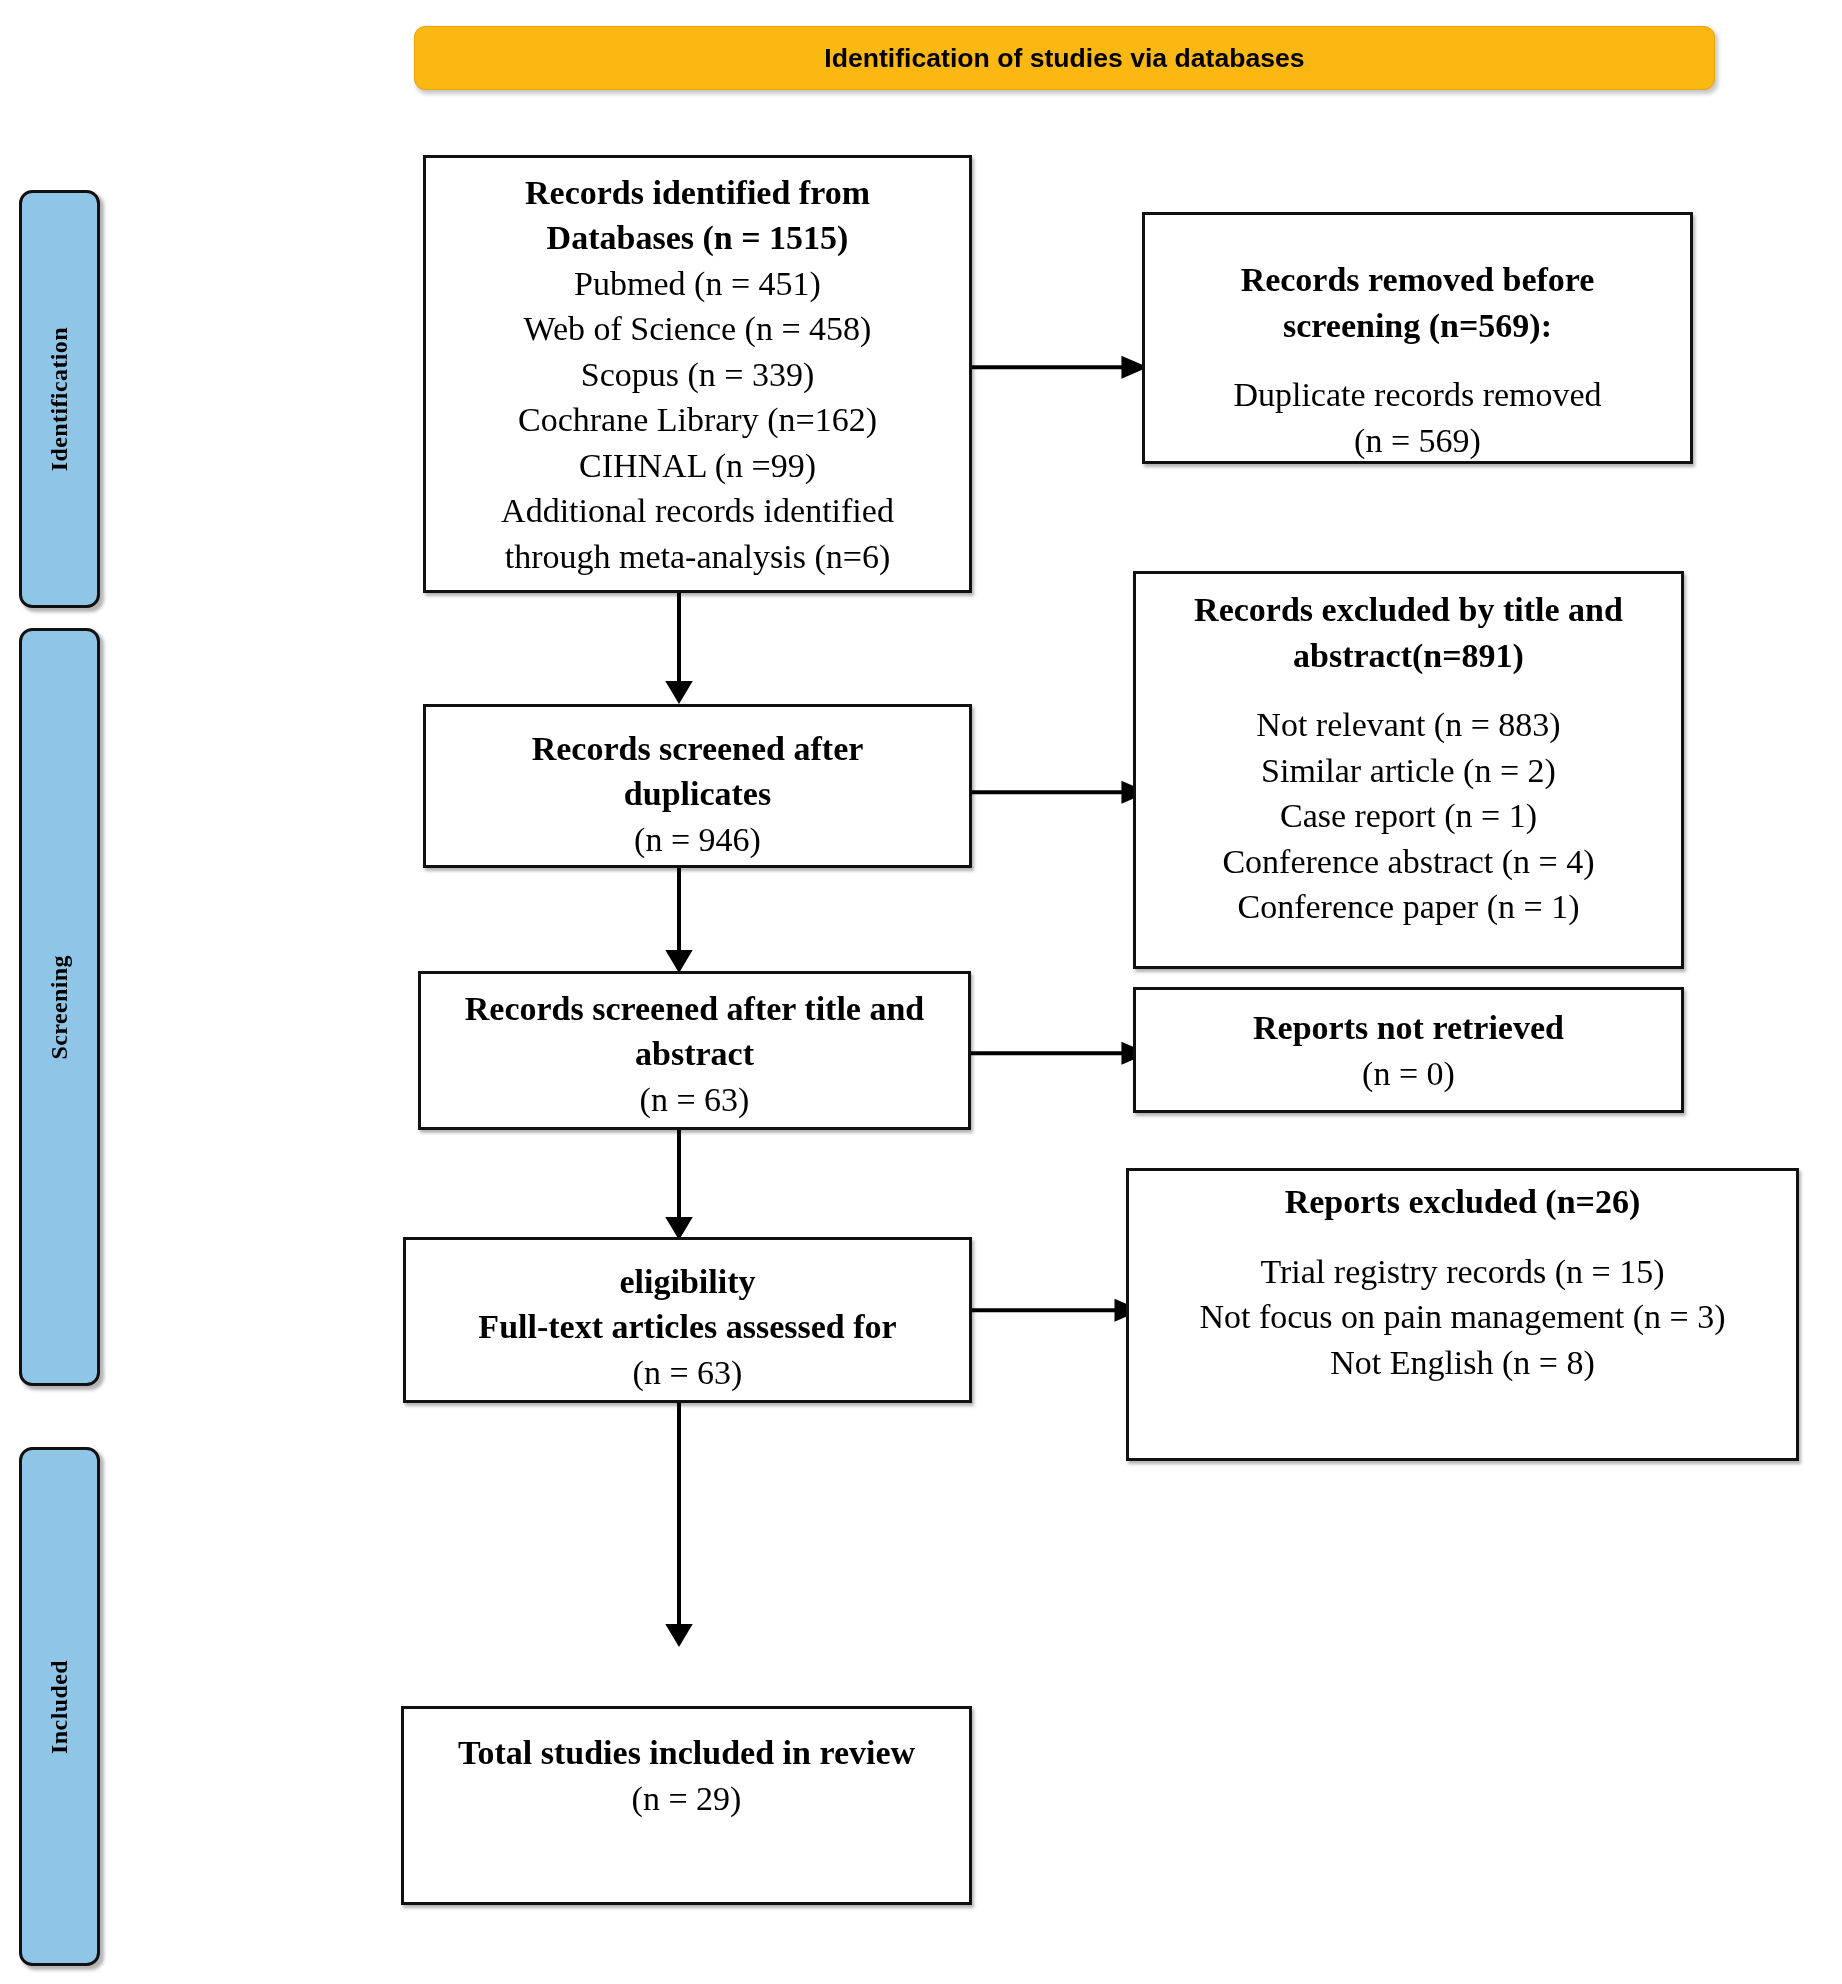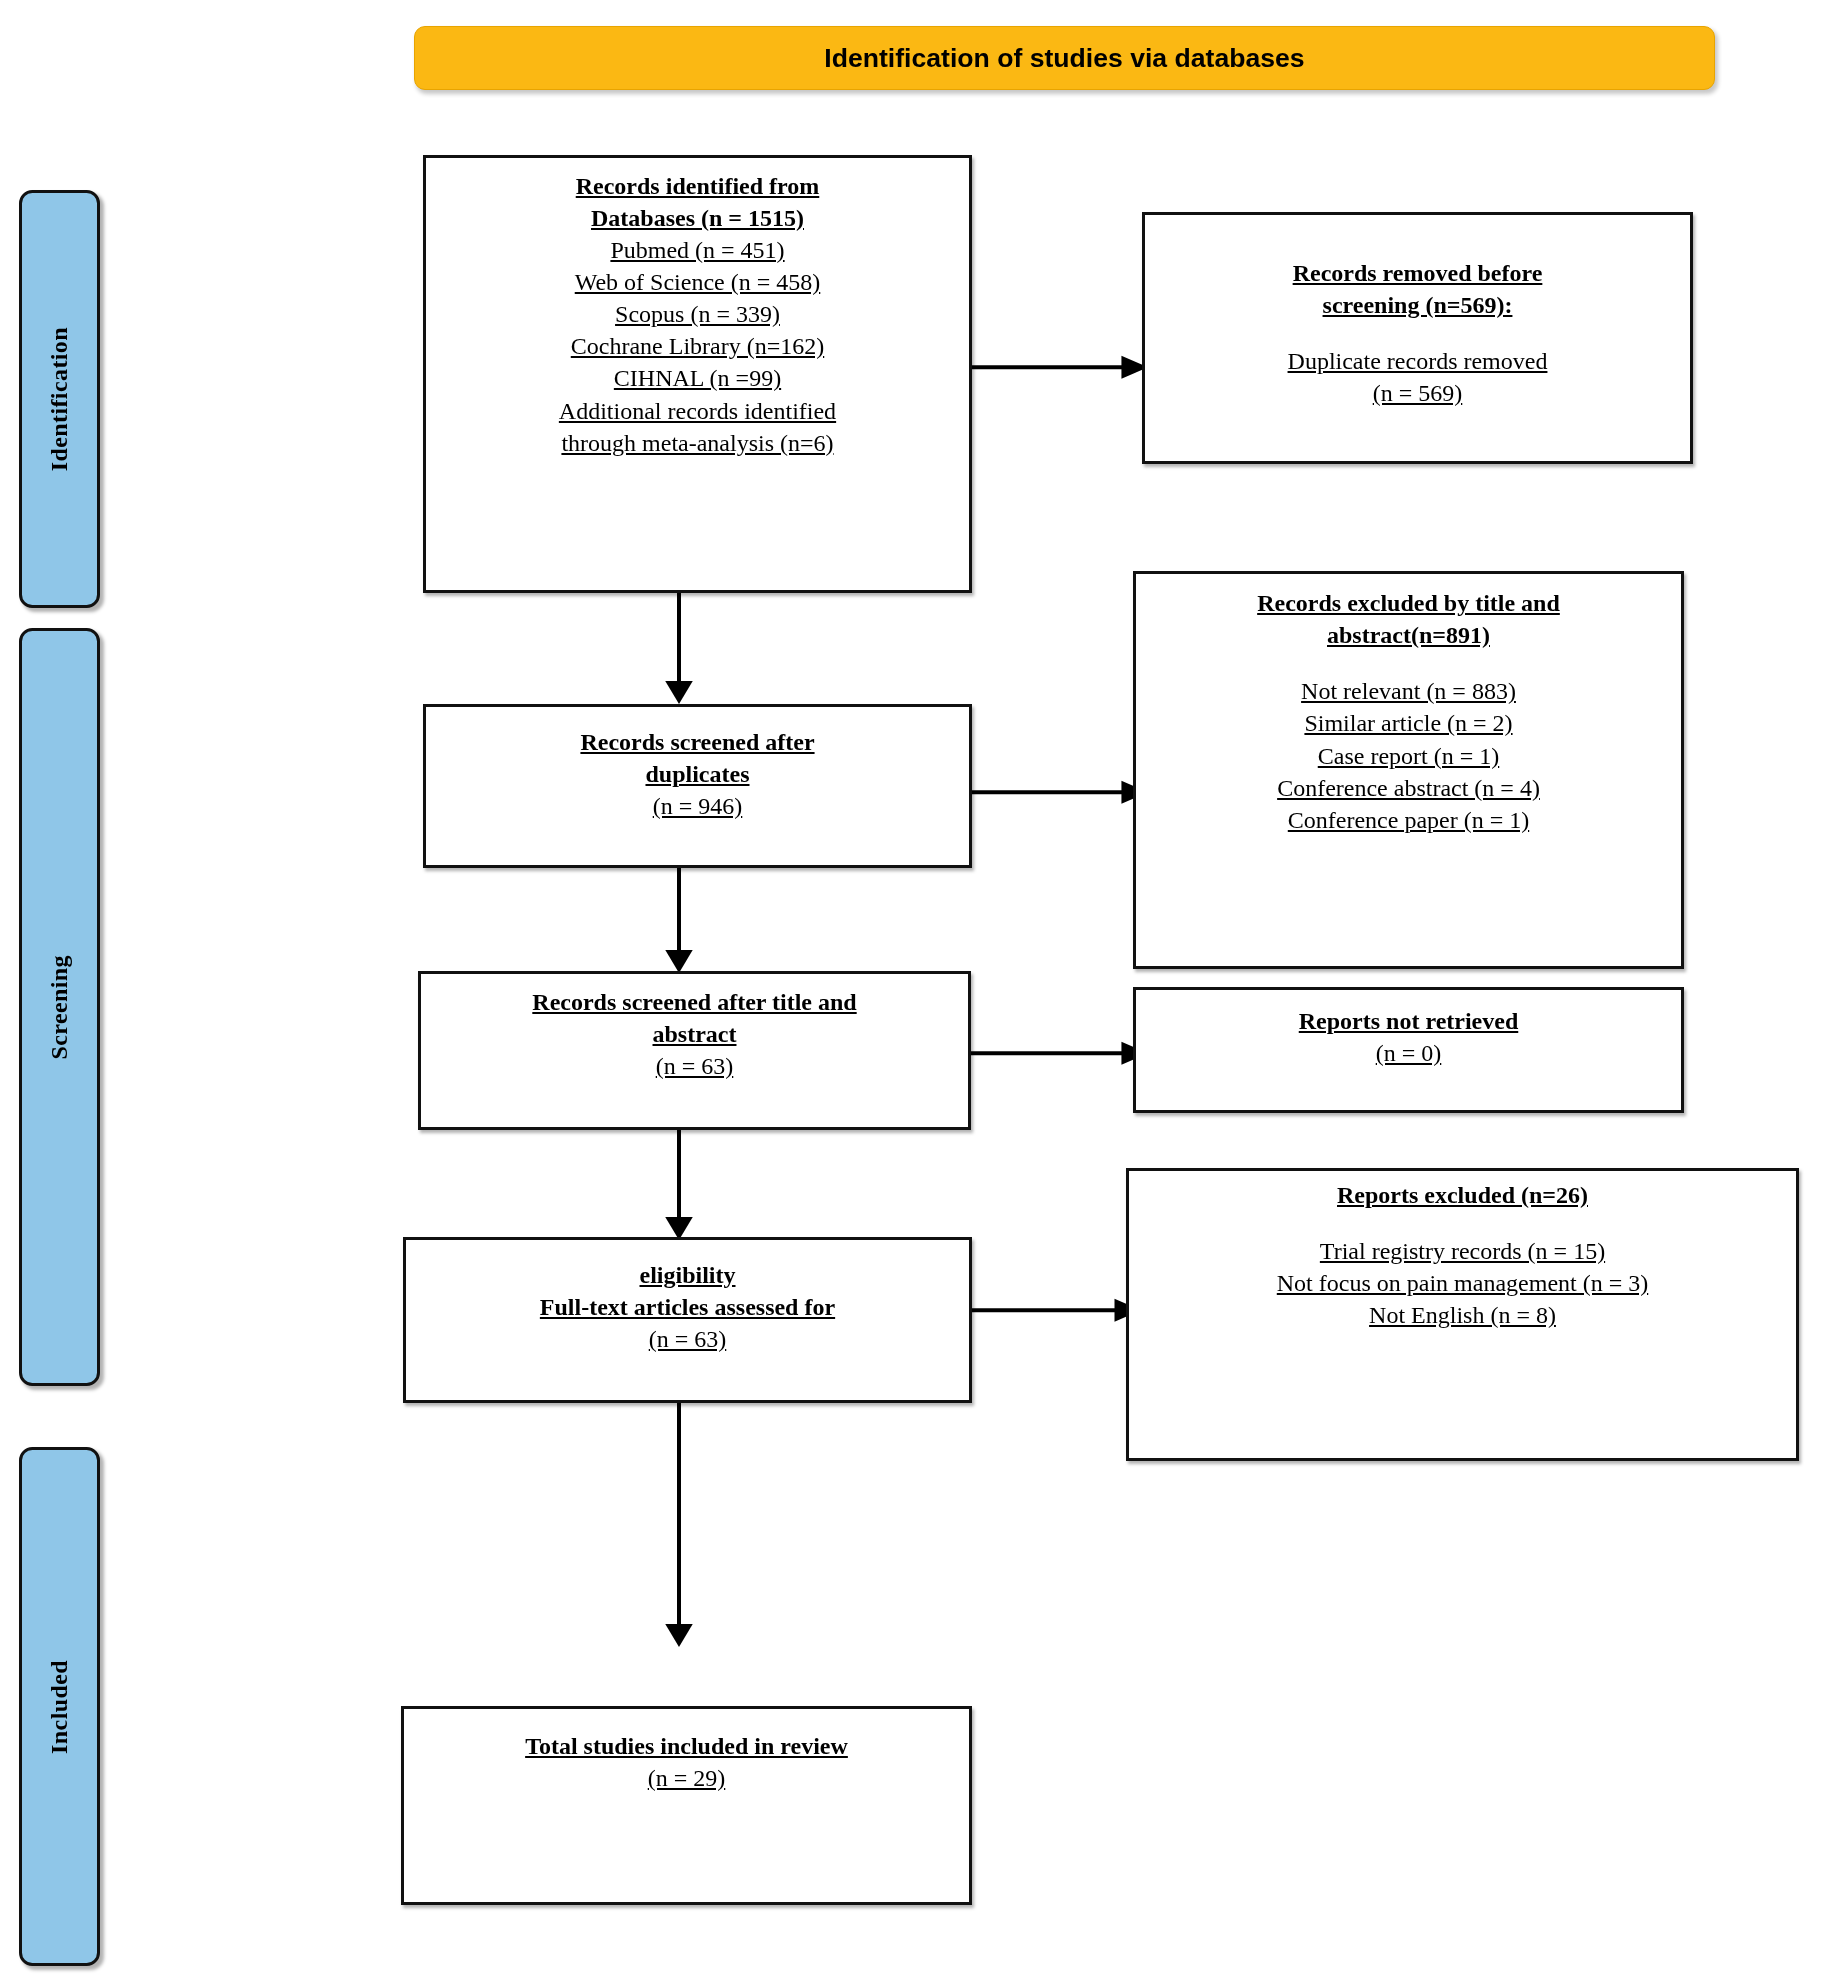--- a/index.html
+++ b/index.html
@@ -63,23 +63,22 @@
     background: #ffffff;
     border: 3.1px solid #111111;
     box-sizing: border-box;
     box-shadow: 2.2px 2.7px 3.1px rgba(0,0,0,0.30);
     padding: 11.5px 13.3px;
     text-align: center;
     line-height: 1.34;
   }
   .fbox .ln {
     display: block;
-    font-size: 24px;
+    font-size: 34px;
     white-space: nowrap;
-    text-decoration: underline;
   }
   .fbox .ln.b {
     font-weight: bold;
   }
   .fbox .spacer {
     display: block;
     height: 24px;
   }
 
   

